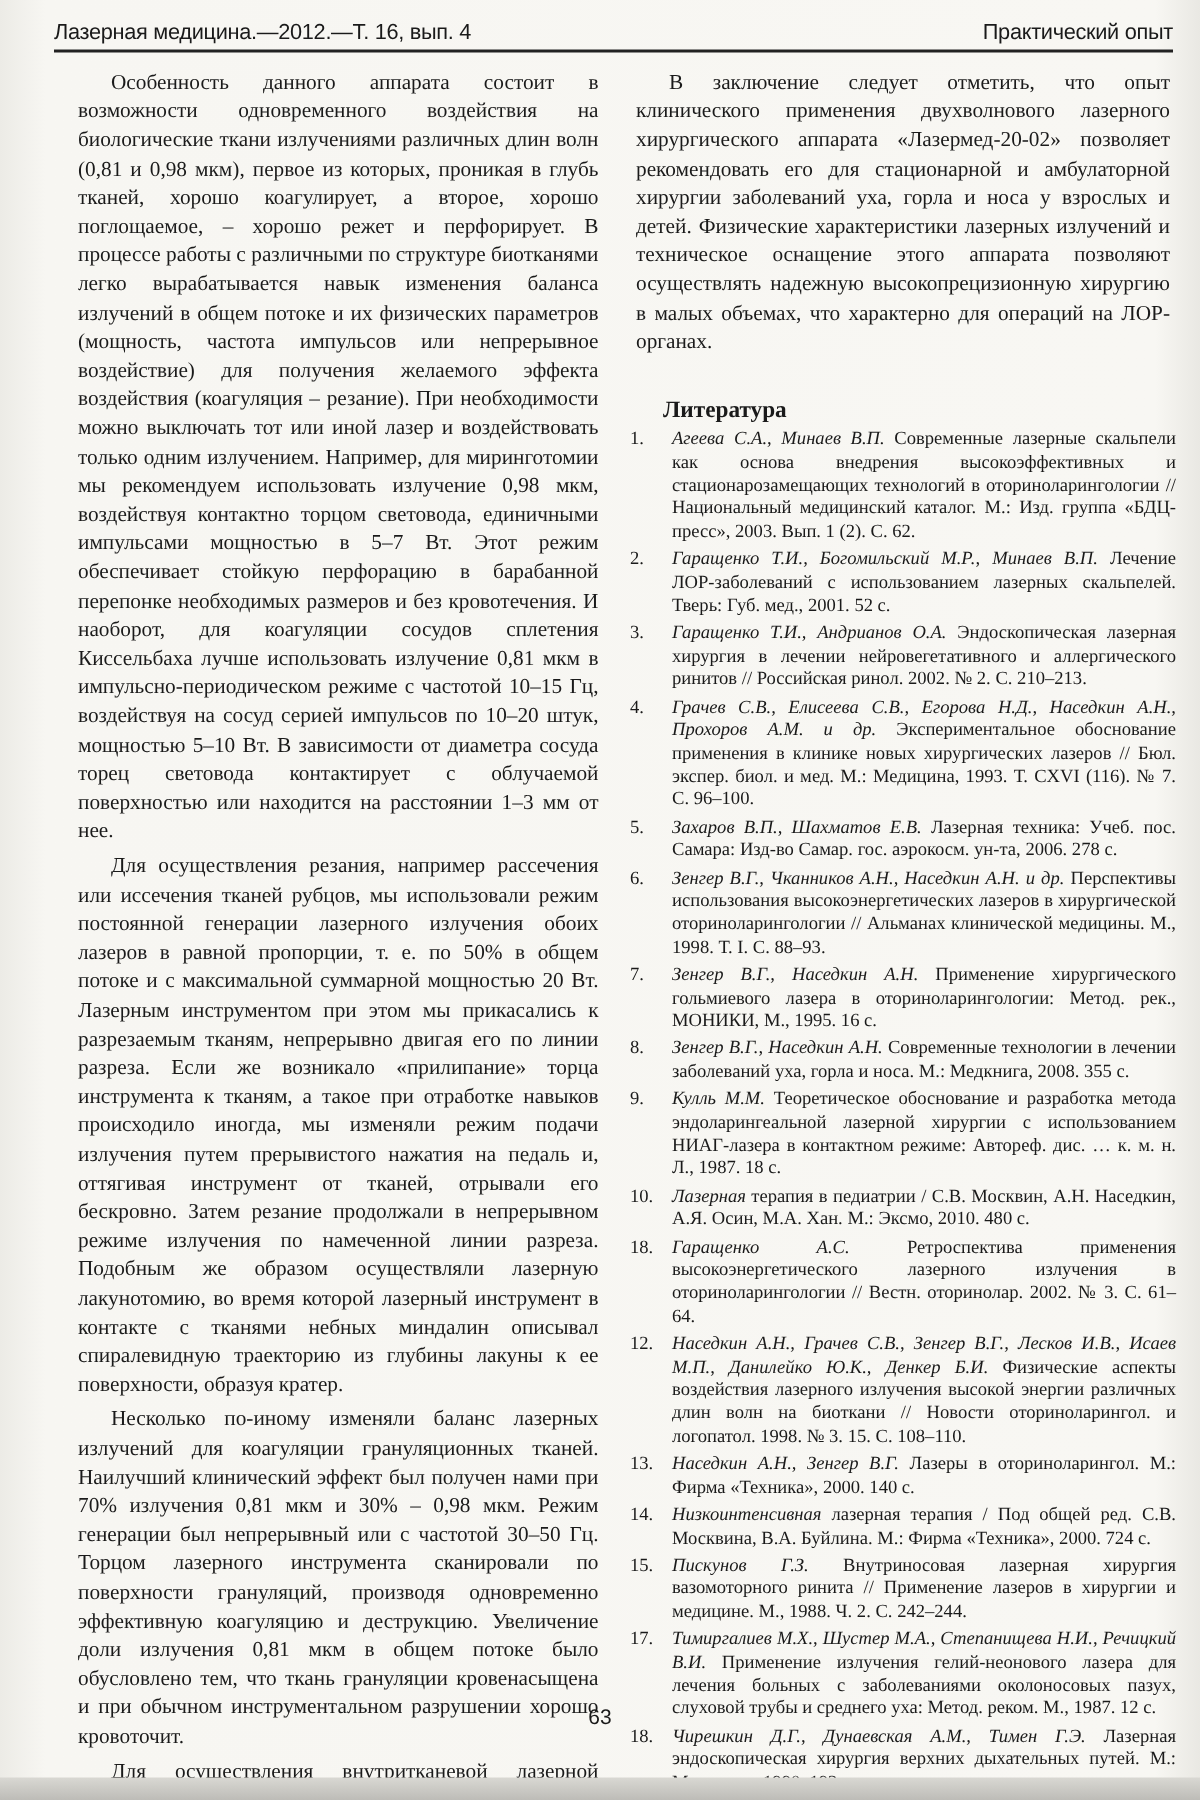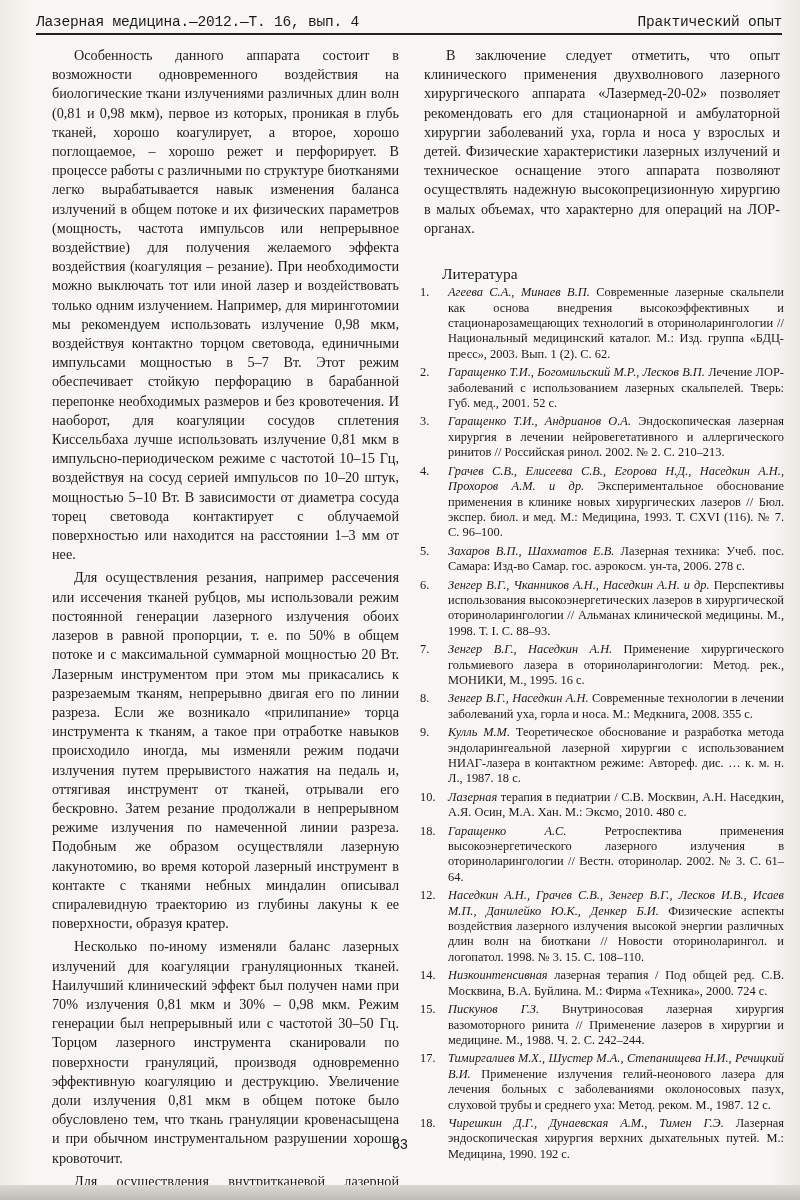--- a/index.html
+++ b/index.html
@@ -16,33 +16,33 @@
   }
   .bottom-shade {
     position: absolute; left: 0; right: 0; top: 1185px; height: 15px;
     background: linear-gradient(180deg, #d9d8d3, #bdbcb7);
   }
   .header {
     position: absolute; left: 36px; right: 18px; top: 6px; height: 24px;
     border-bottom: 2px solid #222;
     display: flex; justify-content: space-between; align-items: flex-end;
     font-size: 14.5px; padding-bottom: 3px;
-    font-family: Liberation Mono, monospace;
+    font-family: Liberation Sans, sans-serif;
     letter-spacing: -0.2px;
   }
   .col {
     position: absolute; top: 42px;
     font-size: 14.2px; line-height: 19.2px;
     text-align: justify; hyphens: manual;
   }
   .col-left { left: 48px; width: 355px; }
   .col-right { left: 420px; width: 364px; }
   .col p { margin: 4px; text-indent: 22px; }
   .refs-title {
-    font-weight: normal; font-size: 15.5px; margin: 26px 0 2px 22px;
+    font-weight: bold; font-size: 15.5px; margin: 26px 0 2px 22px;
   }
   ol.refs {
     margin: 0; padding: 0; list-style: none;
     font-size: 12.4px; line-height: 15.4px;
   }
   ol.refs li {
     position: relative; padding-left: 28px; margin-bottom: 3px;
     text-align: justify;
   }
   ol.refs li .num {
@@ -72,31 +72,32 @@
     <p>Для осуществления внутритканевой лазерной деструкции (лазерное туннелирование) мы изменяли баланс в сторону увеличения излучения 0,98 мкм до 80–90% от общего потока, т. к. 10–20% излучения 0,81 мкм вполне хватало нам для осуществления коагуляции. Такую лазерную технологию мы применяли для уменьшения объема нижних носовых раковин и для уменьшения объема мелких рубцов.</p>
   </div>
 
   <div class="col col-right">
     <p>В заключение следует отметить, что опыт клинического применения двухволнового лазерного хирургического аппарата «Лазермед-20-02» позволяет рекомендовать его для стационарной и амбулаторной хирургии заболеваний уха, горла и носа у взрослых и детей. Физические характеристики лазерных излучений и техническое оснащение этого аппарата позволяют осуществлять надежную высокопрецизионную хирургию в малых объемах, что характерно для операций на ЛОР-органах.</p>
 
     <div class="refs-title">Литература</div>
 
     <ol class="refs" id="refs">
         <li><span class="num">1.</span><span class="auth">Агеева С.А., Минаев В.П.</span><span> Современные лазерные скальпели как основа внедрения высокоэффективных и стационарозамещающих технологий в оториноларингологии // Национальный медицинский каталог. М.: Изд. группа «БДЦ-пресс», 2003. Вып. 1 (2). С. 62.</span></li>
-        <li><span class="num">2.</span><span class="auth">Гаращенко Т.И., Богомильский М.Р., Лесков В.П.</span><span> Лечение ЛОР-заболеваний с использованием лазерных скальпелей. Тверь: Губ. мед., 2001. 52 с.</span></li>
+        <li><span class="num">2.</span><span class="auth">Гаращенко Т.И., Богомильский М.Р., Минаев В.П.</span><span> Лечение ЛОР-заболеваний с использованием лазерных скальпелей. Тверь: Губ. мед., 2001. 52 с.</span></li>
         <li><span class="num">3.</span><span class="auth">Гаращенко Т.И., Андрианов О.А.</span><span> Эндоскопическая лазерная хирургия в лечении нейровегетативного и аллергического ринитов // Российская ринол. 2002. № 2. С. 210–213.</span></li>
         <li><span class="num">4.</span><span class="auth">Грачев С.В., Елисеева С.В., Егорова Н.Д., Наседкин А.Н., Прохоров А.М. и др.</span><span> Экспериментальное обоснование применения в клинике новых хирургических лазеров // Бюл. экспер. биол. и мед. М.: Медицина, 1993. Т. CXVI (116). № 7. С. 96–100.</span></li>
         <li><span class="num">5.</span><span class="auth">Захаров В.П., Шахматов Е.В.</span><span> Лазерная техника: Учеб. пос. Самара: Изд-во Самар. гос. аэрокосм. ун-та, 2006. 278 с.</span></li>
         <li><span class="num">6.</span><span class="auth">Зенгер В.Г., Чканников А.Н., Наседкин А.Н. и др.</span><span> Перспективы использования высокоэнергетических лазеров в хирургической оториноларингологии // Альманах клинической медицины. М., 1998. Т. I. С. 88–93.</span></li>
         <li><span class="num">7.</span><span class="auth">Зенгер В.Г., Наседкин А.Н.</span><span> Применение хирургического гольмиевого лазера в оториноларингологии: Метод. рек., МОНИКИ, М., 1995. 16 с.</span></li>
         <li><span class="num">8.</span><span class="auth">Зенгер В.Г., Наседкин А.Н.</span><span> Современные технологии в лечении заболеваний уха, горла и носа. М.: Медкнига, 2008. 355 с.</span></li>
         <li><span class="num">9.</span><span class="auth">Кулль М.М.</span><span> Теоретическое обоснование и разработка метода эндоларингеальной лазерной хирургии с использованием НИАГ-лазера в контактном режиме: Автореф. дис. … к. м. н. Л., 1987. 18 с.</span></li>
         <li><span class="num">10.</span><span class="auth">Лазерная</span><span> терапия в педиатрии / С.В. Москвин, А.Н. Наседкин, А.Я. Осин, М.А. Хан. М.: Эксмо, 2010. 480 с.</span></li>
         <li><span class="num">18.</span><span class="auth">Гаращенко А.С.</span><span> Ретроспектива применения высокоэнергетического лазерного излучения в оториноларингологии // Вестн. оторинолар. 2002. № 3. С. 61–64.</span></li>
         <li><span class="num">12.</span><span class="auth">Наседкин А.Н., Грачев С.В., Зенгер В.Г., Лесков И.В., Исаев М.П., Данилейко Ю.К., Денкер Б.И.</span><span> Физические аспекты воздействия лазерного излучения высокой энергии различных длин волн на биоткани // Новости оториноларингол. и логопатол. 1998. № 3. 15. С. 108–110.</span></li>
+        <li><span class="num">13.</span><span class="auth">Наседкин А.Н., Зенгер В.Г.</span><span> Лазеры в оториноларингол. М.: Фирма «Техника», 2000. 140 с.</span></li>
         <li><span class="num">14.</span><span class="auth">Низкоинтенсивная</span><span> лазерная терапия / Под общей ред. С.В. Москвина, В.А. Буйлина. М.: Фирма «Техника», 2000. 724 с.</span></li>
         <li><span class="num">15.</span><span class="auth">Пискунов Г.З.</span><span> Внутриносовая лазерная хирургия вазомоторного ринита // Применение лазеров в хирургии и медицине. М., 1988. Ч. 2. С. 242–244.</span></li>
         <li><span class="num">17.</span><span class="auth">Тимиргалиев М.Х., Шустер М.А., Степанищева Н.И., Речицкий В.И.</span><span> Применение излучения гелий-неонового лазера для лечения больных с заболеваниями околоносовых пазух, слуховой трубы и среднего уха: Метод. реком. М., 1987. 12 с.</span></li>
         <li><span class="num">18.</span><span class="auth">Чирешкин Д.Г., Дунаевская А.М., Тимен Г.Э.</span><span> Лазерная эндоскопическая хирургия верхних дыхательных путей. М.: Медицина, 1990. 192 с.</span></li>
       </ol>
 
   </div>
 
   <div class="page-number">63</div>
 

